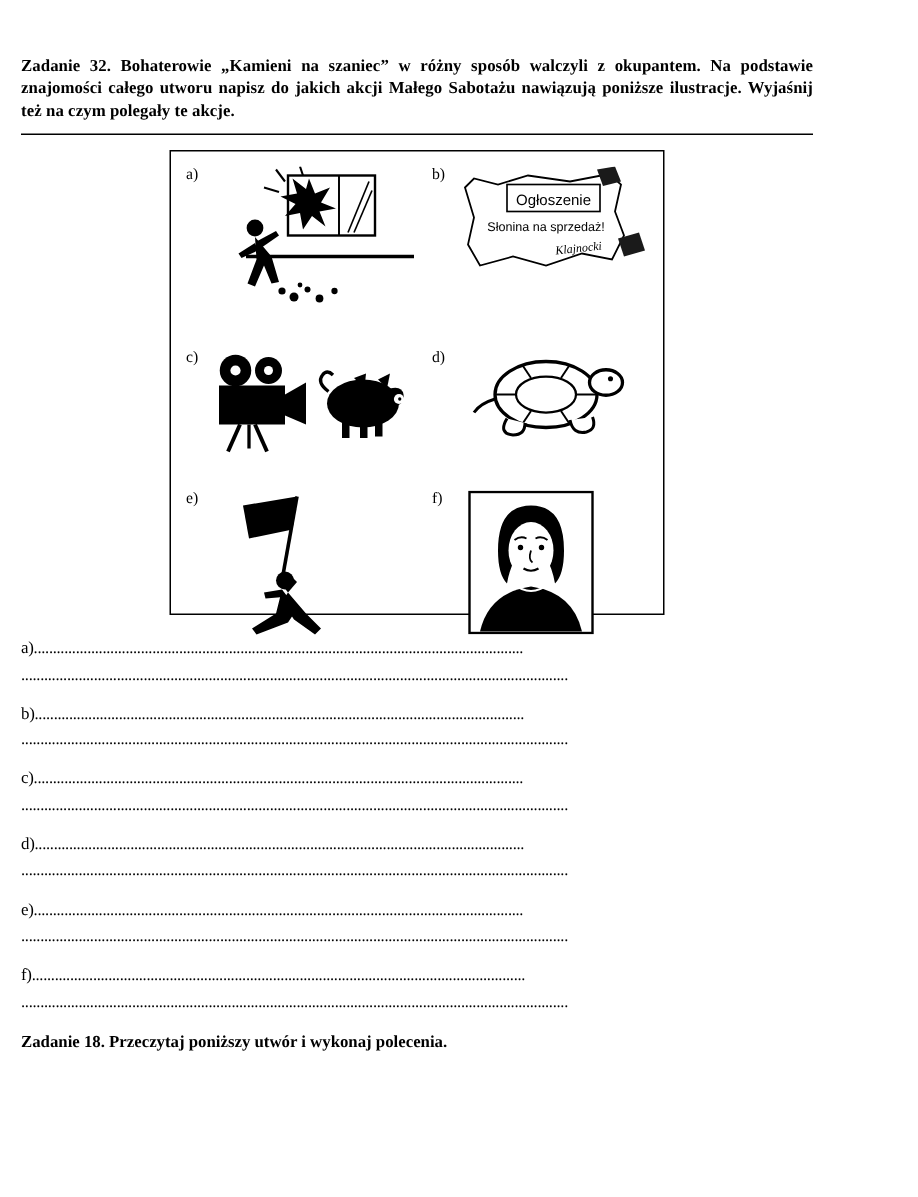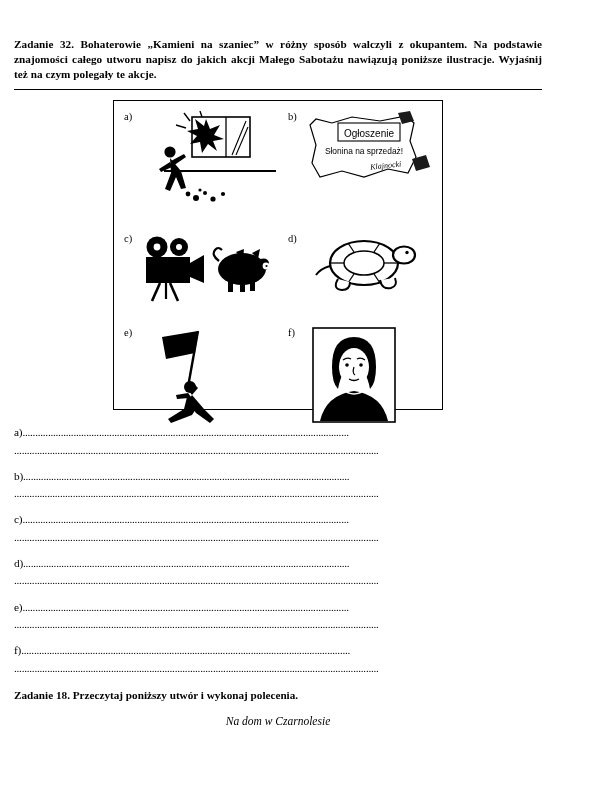--- a/index.html
+++ b/index.html
@@ -293,15 +293,14 @@
       <div class="ans-line"><span>...............................................................................................................................................</span></div>
     </div>
 
     <div class="ans-group">
       <div class="ans-line"><span class="lbl">f)</span><span>.................................................................................................................................</span></div>
       <div class="ans-line"><span>...............................................................................................................................................</span></div>
     </div>
   </div>
 
   <div class="task-next">Zadanie 18. Przeczytaj poniższy utwór i wykonaj polecenia.</div>
-  <div class="poem-title">Na dom w Czarnolesie</div>
 
 </div>
 
 </body></html>

